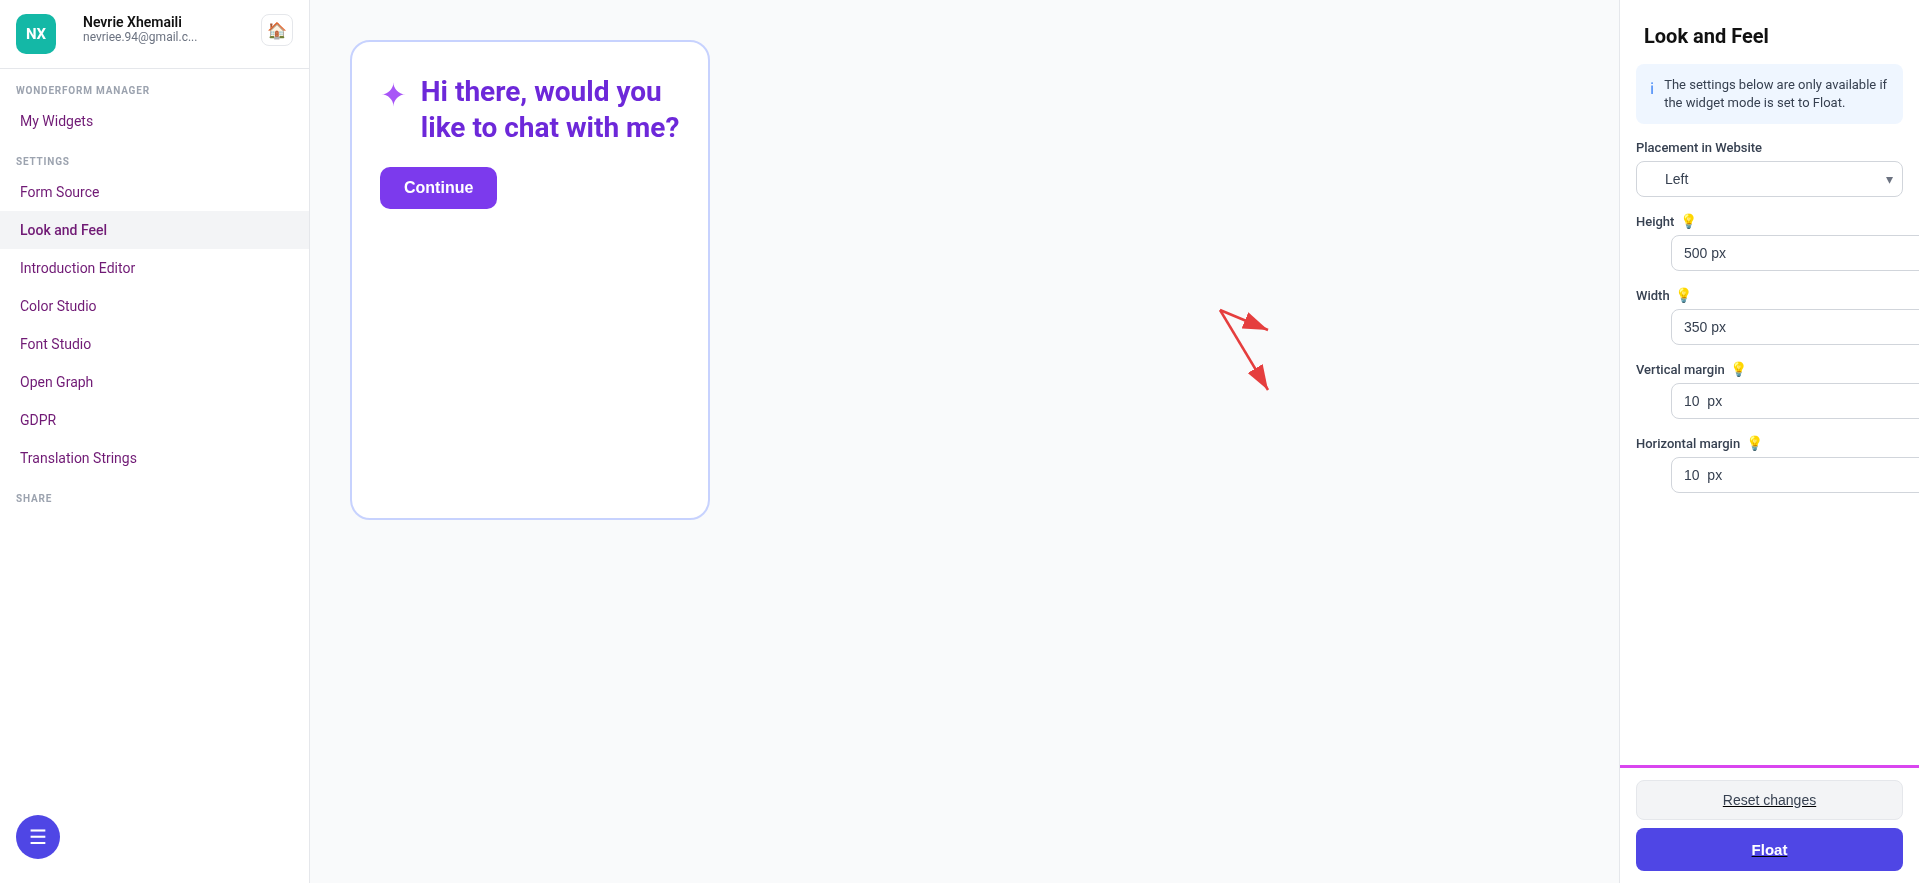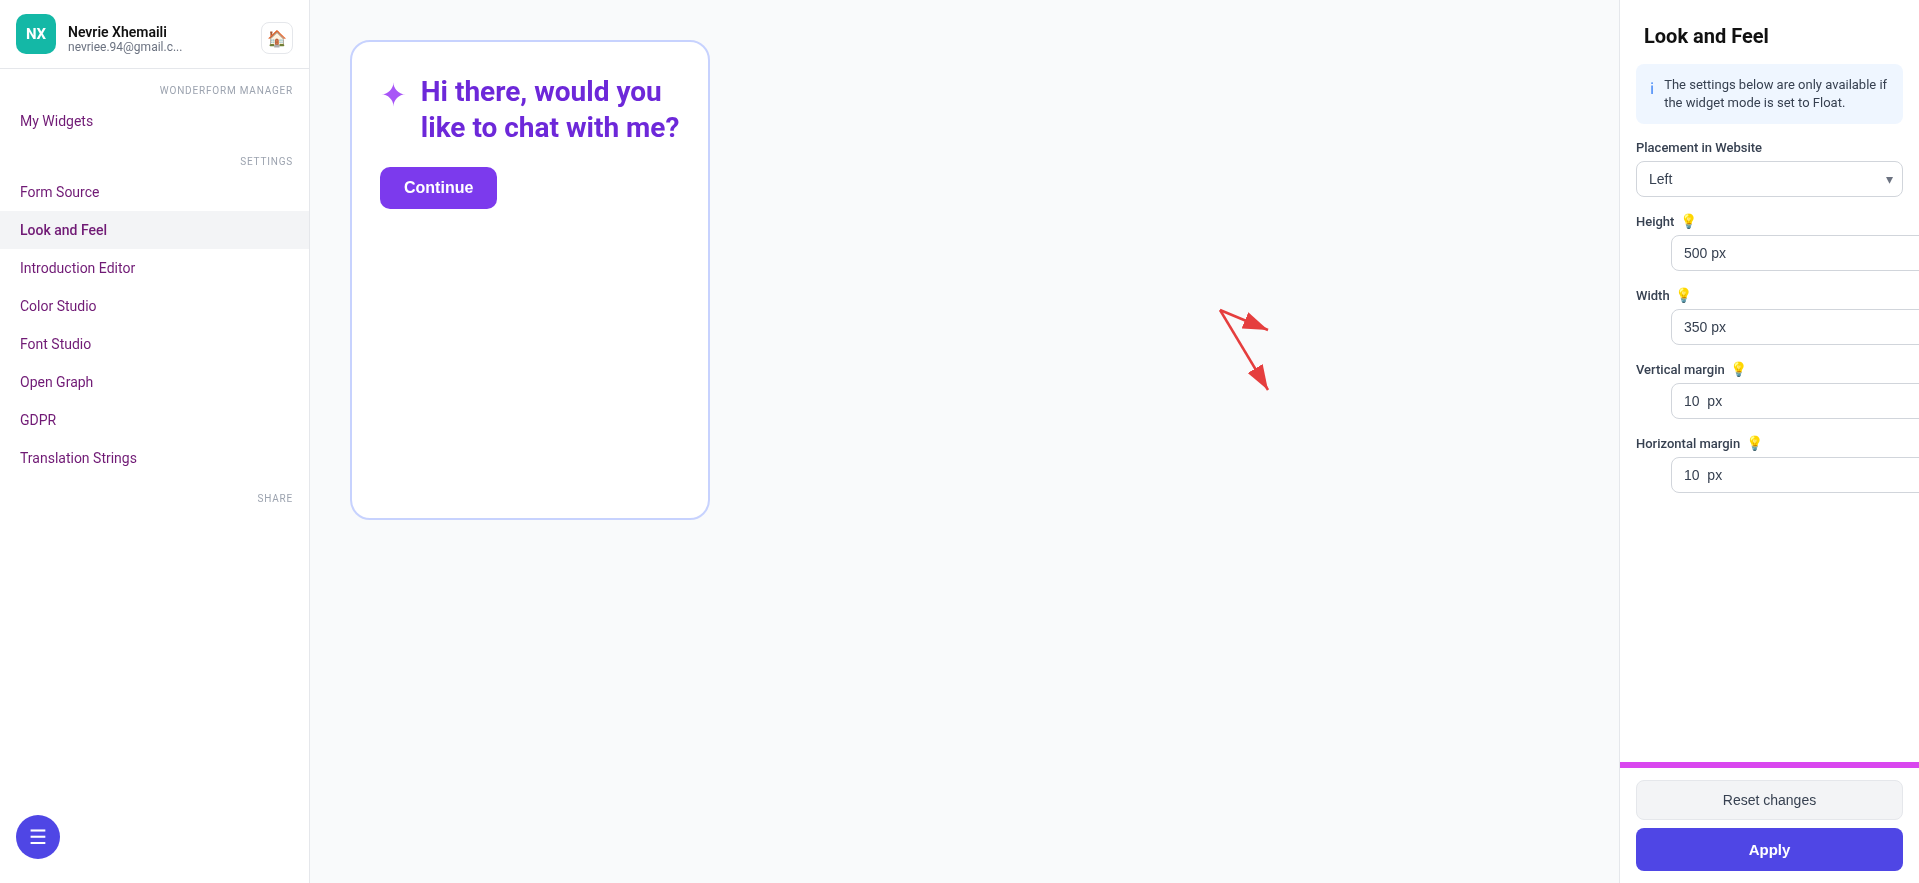--- a/index.html
+++ b/index.html
@@ -13,22 +13,22 @@
       border-right: 1px solid #e5e7eb;
       display: flex;
       flex-direction: column;
       height: 100%;
       overflow-y: auto;
       position: relative;
     }
     .sidebar-header {
       padding: 14px 16px;
       display: flex;
-      align-items: flex-end;
-      gap: 12px;
+      align-items: flex-start;
+      gap: 27px;
       border-bottom: 1px solid #e5e7eb;
     }
     .avatar {
       width: 40px;
       height: 40px;
       background: #14b8a6;
       border-radius: 10px;
       display: flex;
       align-items: center;
       justify-content: center;
@@ -45,26 +45,25 @@
       border: 1px solid #e5e7eb;
       border-radius: 8px;
       background: #fff;
       cursor: pointer;
       display: flex; align-items: center; justify-content: center;
       color: #6b7280;
       font-size: 16px;
     }
     .section-label {
       font-size: 10px;
-      font-weight: 400;
+      font-weight: 700;
       color: #9ca3af;
       letter-spacing: 0.08em;
       padding: 16px 16px 6px 16px;
       text-transform: uppercase;
-      text-align: right;
     }
     .nav-item {
       padding: 11px 20px;
       font-size: 14px;
       color: #701a75;
       cursor: pointer;
       border-radius: 0;
       transition: background 0.15s;
     }
     .nav-item.active { background: #f3f4f6; font-weight: 500; }
@@ -201,21 +200,21 @@
       font-size: 14px;
       color: #374151;
       background: #fff;
       outline: none;
       margin-left: 35px;
     }
     .field-select {
       width: 100%;
       border: 1px solid #d1d5db;
       border-radius: 8px;
-      padding: 9px 12px;
+      padding: 9px 28px;
       font-size: 14px;
       color: #374151;
       background: #fff;
       outline: none;
       appearance: none;
       cursor: pointer;
     }
     .select-wrapper {
       position: relative;
     }
@@ -223,25 +222,26 @@
       position: absolute;
       right: 10px;
       top: 50%;
       transform: translateY(-50%);
       pointer-events: none;
       color: #6b7280;
       font-size: 14px;
     }
     .panel-footer {
       margin-top: auto;
-      border-top: 6px solid #d946ef;
+      border-top: 3px solid #d946ef;
       padding: 12px 16px;
       display: flex;
       flex-direction: column;
       gap: 8px;
+      text-decoration: underline;
     }
     .reset-btn {
       width: 100%;
       background: #f3f4f6;
       border: 1px solid #e5e7eb;
       border-radius: 8px;
       padding: 11px;
       font-size: 14px;
       color: #374151;
       cursor: pointer;
@@ -360,21 +360,21 @@
       <span>Horizontal margin</span>
       <span class="tip-icon">💡</span>
     </div>
     <input class="field-input" type="text" value="10  px" style="">
   </div>
 
   <div style="flex:1"></div>
 
   <div class="panel-footer">
     <button class="reset-btn">Reset changes</button>
-    <button class="apply-btn">Apply</button>
+    <button class="apply-btn">Float</button>
   </div>
 </div>
 
 <svg style="position:fixed;pointer-events:none;left:0;top:0;width:1919px;height:883px;z-index:9999;">
 
   <defs>
     <marker id="arrowhead" markerWidth="10" markerHeight="7" refX="10" refY="3.5" orient="auto">
       <polygon points="0 0, 10 3.5, 0 7" fill="#e53e3e"></polygon>
     </marker>
   </defs>

